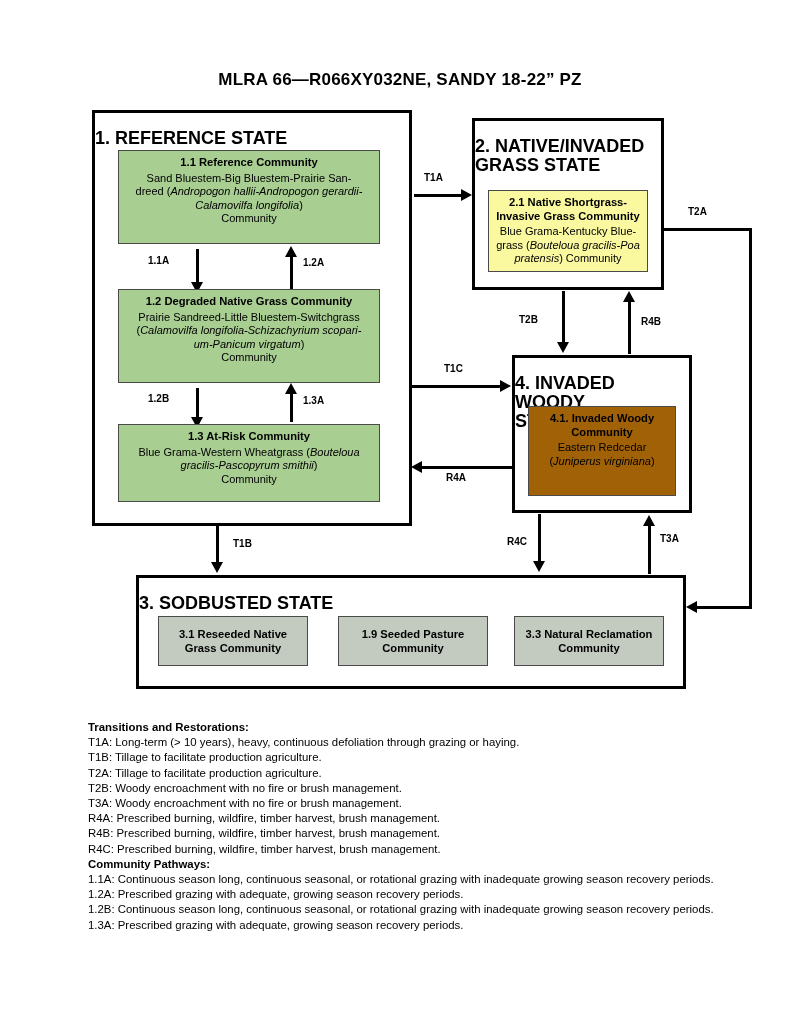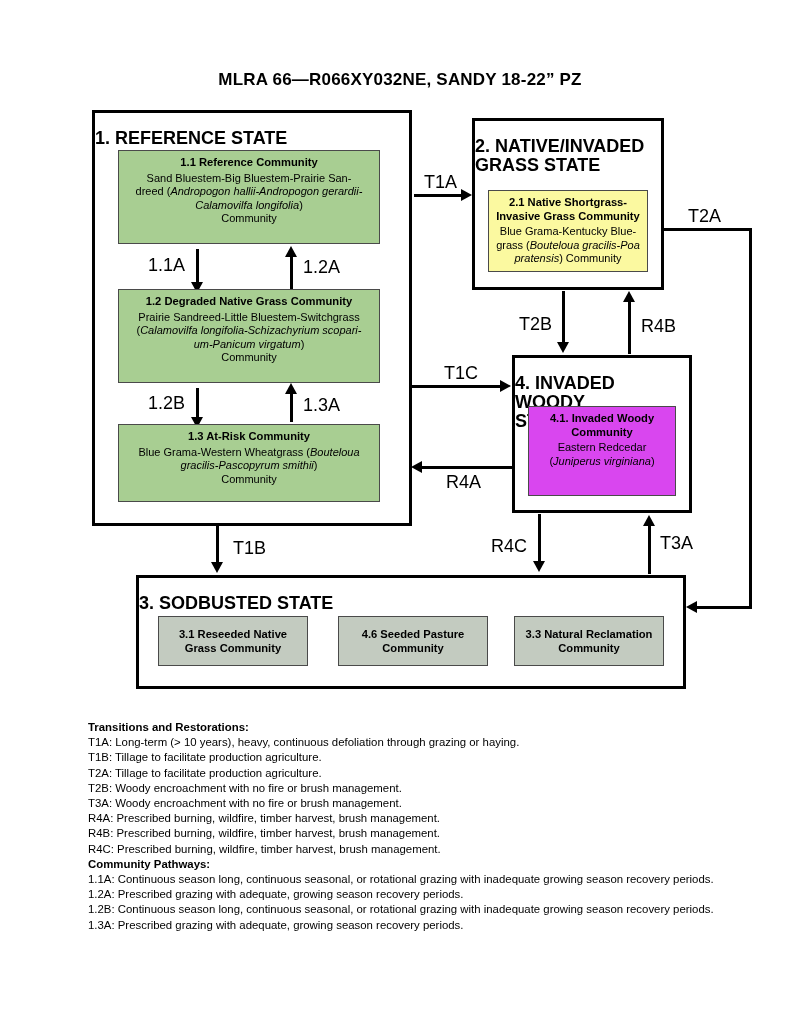--- a/index.html
+++ b/index.html
@@ -58,21 +58,21 @@
   .community .chead {
     font-weight: bold;
     font-size: 11.2px;
     display: block;
     margin-bottom: 2px;
   }
   .community .cbody { display: block; text-align: center; }
   .community .cbody i { font-style: italic; }
   .green { background: #a8ce92; }
   .yellow { background: #fbf9a0; }
-  .olive { background: #d946ef; }
+  .olive { background: #a16207; }
   .grey  { background: #c3cbc0; }
 
   
   .arrow-v, .arrow-h { background: #000000; }
   .arrow-v { width: 3px; }
   .arrow-h { height: 3px; }
   .head {
     width: 0; height: 0;
     border-style: solid;
   }
@@ -86,22 +86,22 @@
   }
   .head-right {
     border-width: 6.5px 0 6.5px 11px;
     border-color: transparent transparent transparent #000;
   }
   .head-left {
     border-width: 6.5px 11px 6.5px 0;
     border-color: transparent #000 transparent transparent;
   }
   .arrow-label {
-    font-size: 18px;
-    font-weight: normal;
+    font-size: 10px;
+    font-weight: bold;
     white-space: nowrap;
     text-align: center;
   }
 
   
   #legend {
     left: 88px;
     top: 720px;
     width: 700px;
     font-size: 11.4px;
@@ -229,21 +229,21 @@
 
   <div class="abs community grey" style="left:158px; top:616px; width:150px; height:50px; padding-top:11px;">
     <span class="chead">
       <span>3.1 Reseeded Native</span><br>
       <span>Grass Community</span>
     </span>
   </div>
 
   <div class="abs community grey" style="left:338px; top:616px; width:150px; height:50px; padding-top:11px;">
     <span class="chead">
-      <span>4.6 Seeded Pasture</span><br>
+      <span>1.9 Seeded Pasture</span><br>
       <span>Community</span>
     </span>
   </div>
 
   <div class="abs community grey" style="left:514px; top:616px; width:150px; height:50px; padding-top:11px;">
     <span class="chead">
       <span>3.3 Natural Reclamation</span><br>
       <span>Community</span>
     </span>
   </div>

